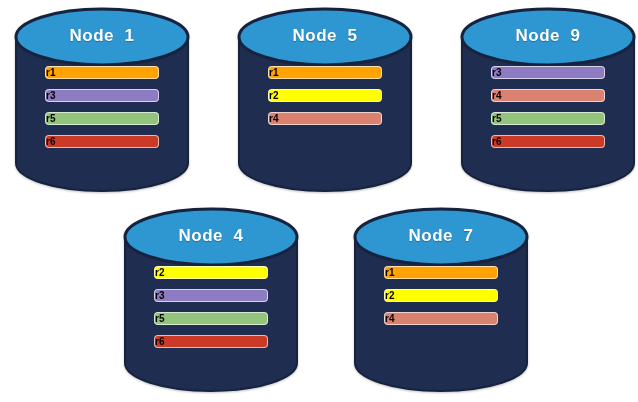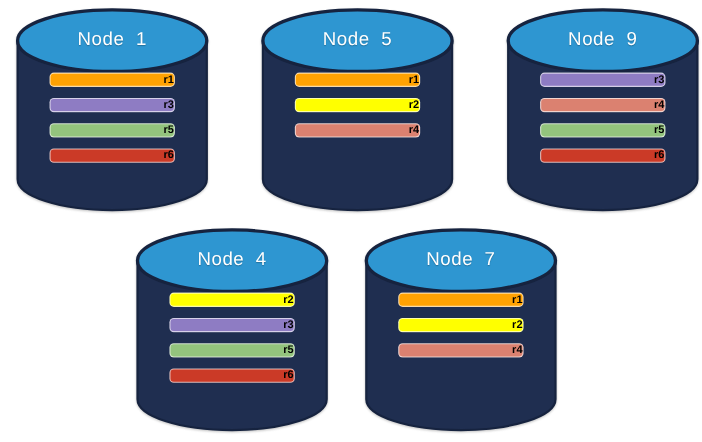--- a/index.html
+++ b/index.html
@@ -13,21 +13,21 @@
     width: 638px;
     height: 402px;
     background: var(--bg, #ffffff);
     overflow: hidden;
   }
   .row {
     position: absolute;
     display: flex;
   }
   .row-1 { left: 12px; top: 5px;  gap: 43px; }
-  .row-2 { left: 121px; top: 205px; gap: 28px; }
+  .row-2 { left: 121px; top: 205px; gap: 50px; }
   .node {
     position: relative;
     width: 180px;
     height: 190px;
     filter: drop-shadow(0 1px 1px rgba(120,120,120,0.45));
   }
   .node svg {
     position: absolute;
     inset: 0;
     overflow: visible;
@@ -44,38 +44,38 @@
   }
   .node-title {
     position: absolute;
     top: 32px;
     left: 0;
     right: 0;
     transform: translateY(-54%);
     text-align: center;
     color: #ffffff;
     font-size: 17px;
-    font-weight: normal;
+    font-weight: bold;
     white-space: pre;
     letter-spacing: 0.5px;
     text-shadow: 0 1px 1px rgba(0,0,0,0.25);
   }
   .bars {
     position: absolute;
     top: 61px;
     left: 33px;
     right: 33px;
   }
   .bar {
     height: 13px;
     margin-bottom: 10px;
     border-radius: 4px;
     border: 1px solid rgba(255,255,255,0.65);
     box-sizing: border-box;
-    text-align: right;
+    text-align: left;
     color: #000000;
     font-size: 10px;
     font-weight: bold;
     line-height: 11px;
   }
 </style>
 </head>
 <body>
 
 <div class="canvas" style="--bg: #FFFFFF; --body: #1F2E50; --line: #16233F; --top: #2E96D1;">

